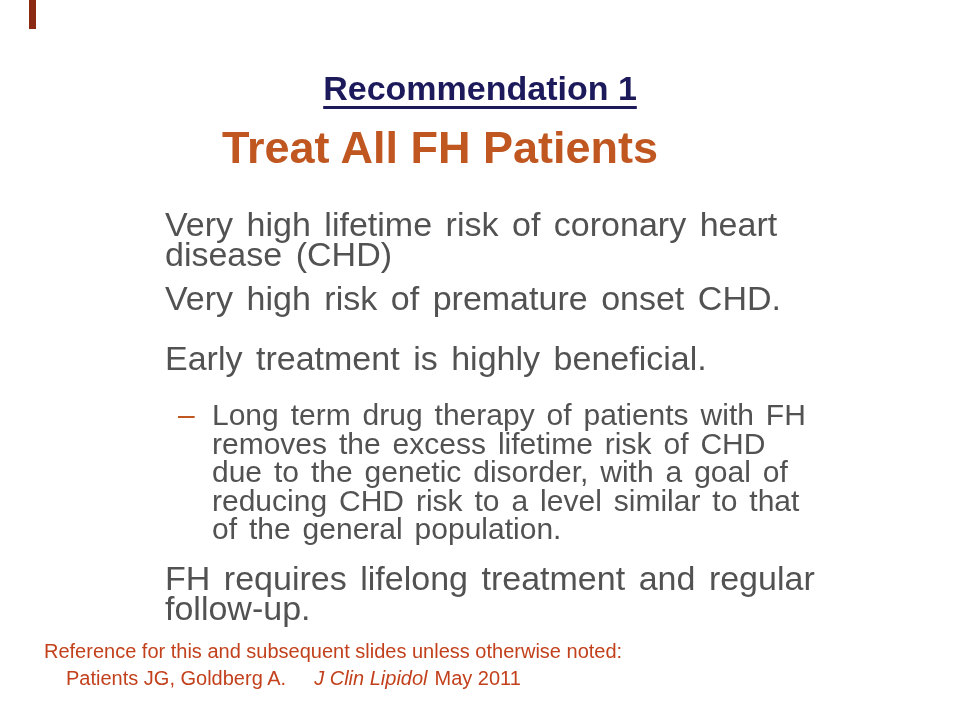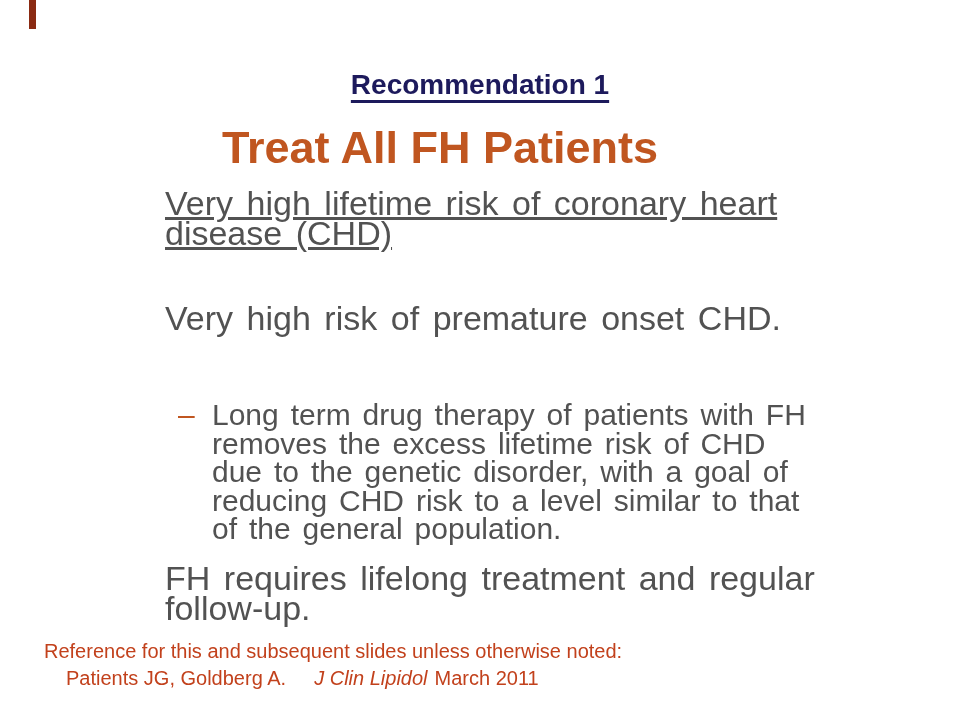--- a/index.html
+++ b/index.html
@@ -20,21 +20,21 @@
     overflow:hidden;
     font-family:"Liberation Sans","DejaVu Sans",sans-serif;
   }
   .corner-accent{
     position:absolute;left:29px;top:0;width:7px;height:29px;
     background:var(--corner-accent);
   }
   .slide-title{
     position:absolute;left:0;top:69px;width:960px;
     text-align:center;
-    font-size:28px;font-weight:bold;
+    font-size:34px;font-weight:bold;
     color:var(--title-text);
     text-decoration:underline;
     text-decoration-thickness:3px;
     text-underline-offset:6px;
     letter-spacing:0px;
   }
   .slide-subtitle{
     position:absolute;left:0;top:122px;width:880px;
     text-align:center;
     font-size:45px;font-weight:bold;
@@ -57,22 +57,22 @@
   }
   .dash{
     color:var(--dash-marker);
     font-size:30px;line-height:0.95;
     padding-left:2px;
   }
   .bullet-text{
     white-space:pre-wrap;
     word-spacing:0.12em;
   }
-  .b1{top:189px;text-decoration:underline;}
-  .b2{top:304px;justify-content:flex-end;}
+  .b1{top:210px;}
+  .b2{top:284px;justify-content:flex-end;}
   .b3{top:344px;}
   .sub{top:401px;}
   .b4{top:564px;}
   .footer-line{
     position:absolute;
     color:var(--footer-text);
     font-size:20px;
     white-space:nowrap;
   }
   .footer-1{left:44px;top:640px;}
@@ -94,35 +94,39 @@
     <span class="marker-box"><span class="dot"></span></span>
     <span class="bullet-text">Very high lifetime risk of coronary heart
 disease (CHD)</span>
   </div>
 
   <div class="bullet-row level1 b2">
     <span class="marker-box"><span class="dot"></span></span>
     <span class="bullet-text">Very high risk of premature onset CHD.</span>
   </div>
 
+  <div class="bullet-row level1 b3">
+    <span class="marker-box"><span class="dot"></span></span>
+    <span class="bullet-text">Early treatment is highly beneficial.</span>
+  </div>
 
   <div class="bullet-row level2 sub">
     <span class="marker-box"><span class="dash">–</span></span>
     <span class="bullet-text">Long term drug therapy of patients with FH
 removes the excess lifetime risk of CHD
 due to the genetic disorder, with a goal of
 reducing CHD risk to a level similar to that
 of the general population.</span>
   </div>
 
   <div class="bullet-row level1 b4">
     <span class="marker-box"><span class="dot"></span></span>
     <span class="bullet-text">FH requires lifelong treatment and regular
 follow-up.</span>
   </div>
 
   <div class="footer-line footer-1">Reference for this and subsequent slides unless otherwise noted:</div>
 
   <div class="footer-line footer-2">
-    <span>Patients JG, Goldberg A.</span><span class="journal">J Clin Lipidol</span><span>March 2011</span>
+    <span>Patients JG, Goldberg A.</span><span class="journal">J Clin Lipidol</span><span>May 2011</span>
   </div>
 
 </div>
 
 </body></html>

